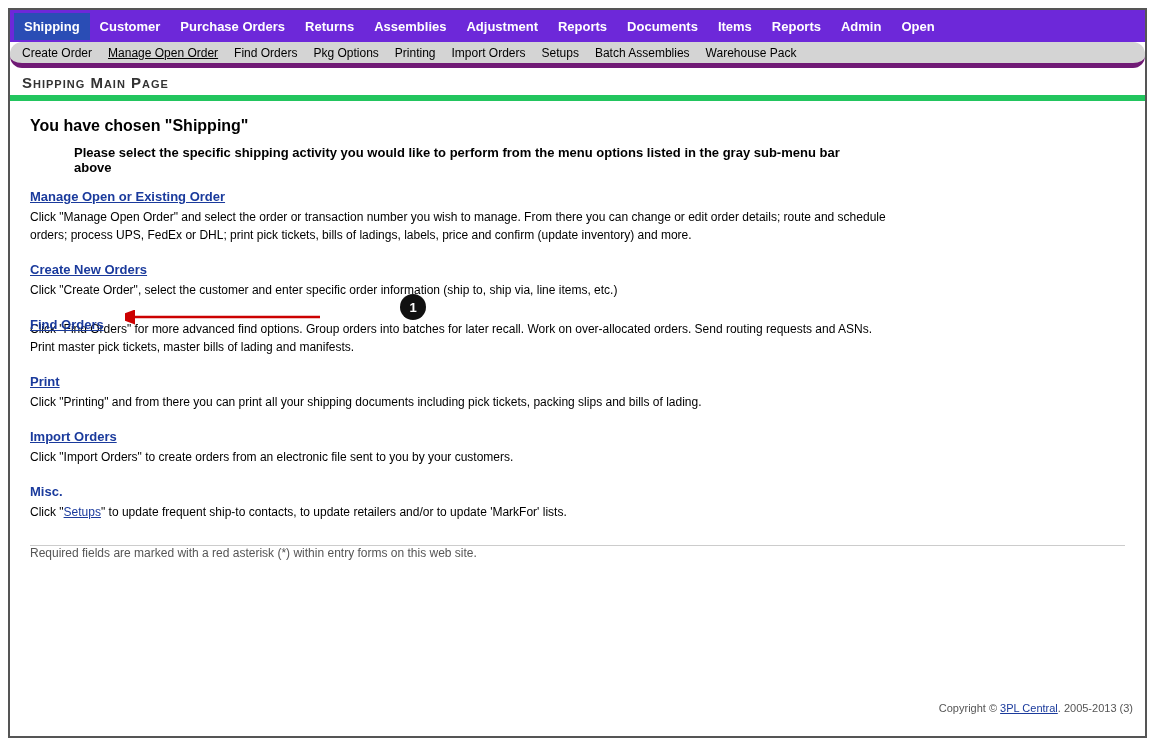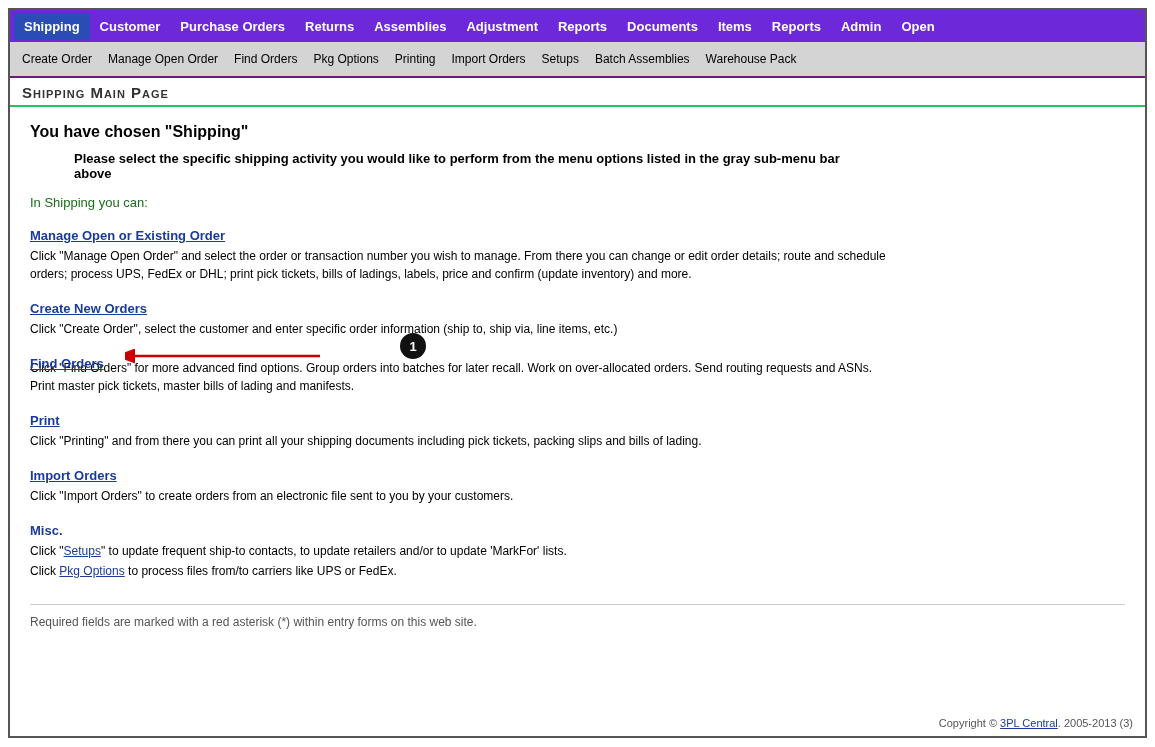--- a/index.html
+++ b/index.html
@@ -42,36 +42,38 @@
     .top-nav a.active {
       background: #2a4db5;
     }
 
     
     .sub-nav {
       background: #d4d4d4;
       display: flex;
       align-items: center;
       padding: 0 4px;
-      height: 36px;
-      border-bottom: 2px solid #701a75;
+      height: 26px;
+      border-bottom: 5px solid #701a75;
+      border-radius: 12px;
     }
     .sub-nav a {
       color: #000;
       text-decoration: none;
       padding: 4px 8px;
       font-size: 12px;
       white-space: nowrap;
     }
     .sub-nav a.hovered {
+      text-decoration: underline;
     }
 
     
     .page-title-bar {
-      border-bottom: 2px solid #22c55e;
+      border-bottom: 6px solid #22c55e;
       padding: 6px 0 4px 12px;
     }
     .page-title-bar h1 {
       font-size: 15px;
       font-weight: bold;
       color: #333;
       font-variant: small-caps;
       letter-spacing: 1px;
     }
 
@@ -131,27 +133,26 @@
     
     .find-orders-wrapper {
       position: relative;
     }
 
     
     .footer-note {
       color: #555;
       font-size: 12px;
       margin-top: 24px;
-      padding-top: 10px;
       border-top: 1px solid #ccc;
     }
 
     .copyright-bar {
       position: absolute;
-      bottom: 1px;
+      bottom: 16px;
       right: 0;
       padding: 6px 12px;
       font-size: 11px;
       color: #555;
     }
     .copyright-bar a {
       color: #1a3a9c;
       text-decoration: underline;
     }
 
@@ -193,21 +194,20 @@
   </nav>
 
   <div class="page-title-bar">
     <h1>Shipping Main Page</h1>
   </div>
 
   <div class="main-content">
 
     <div class="chosen-heading">You have chosen "Shipping"</div>
     <div class="instruction-text">Please select the specific shipping activity you would like to perform from the menu options listed in the gray sub-menu bar above</div>
-    <div class="in-shipping">In Shipping you can:</div>
 
     <div class="section">
       <a class="section-title">Manage Open or Existing Order</a>
       <div class="section-desc">Click "Manage Open Order" and select the order or transaction number you wish to manage. From there you can change or edit order details; route and schedule orders; process UPS, FedEx or DHL; print pick tickets, bills of ladings, labels, price and confirm (update inventory) and more.</div>
     </div>
 
     <div class="section">
       <a class="section-title">Create New Orders</a>
       <div class="section-desc">Click "Create Order", select the customer and enter specific order information (ship to, ship via, line items, etc.)</div>
     </div>
@@ -244,23 +244,20 @@
     <div class="section">
       <a class="section-title">Import Orders</a>
       <div class="section-desc">Click "Import Orders" to create orders from an electronic file sent to you by your customers.</div>
     </div>
 
     <div class="section">
       <div class="section-title" style="cursor: default; text-decoration: none;">Misc.</div>
       <div class="section-desc">
         Click "<a>Setups</a>" to update frequent ship-to contacts, to update retailers and/or to update 'MarkFor' lists.
       </div>
-      <div class="section-desc" style="margin-top: 2px;">
-        Click <a style="text-decoration: underline;">Pkg Options</a> to process files from/to carriers like UPS or FedEx.
-      </div>
     </div>
 
     <div class="footer-note">Required fields are marked with a red asterisk (*) within entry forms on this web site.</div>
   </div>
 
   <div class="copyright-bar">
     <span>Copyright © </span><a>3PL Central</a><span>. 2005-2013 (3)</span>
   </div>
 
 </div>

